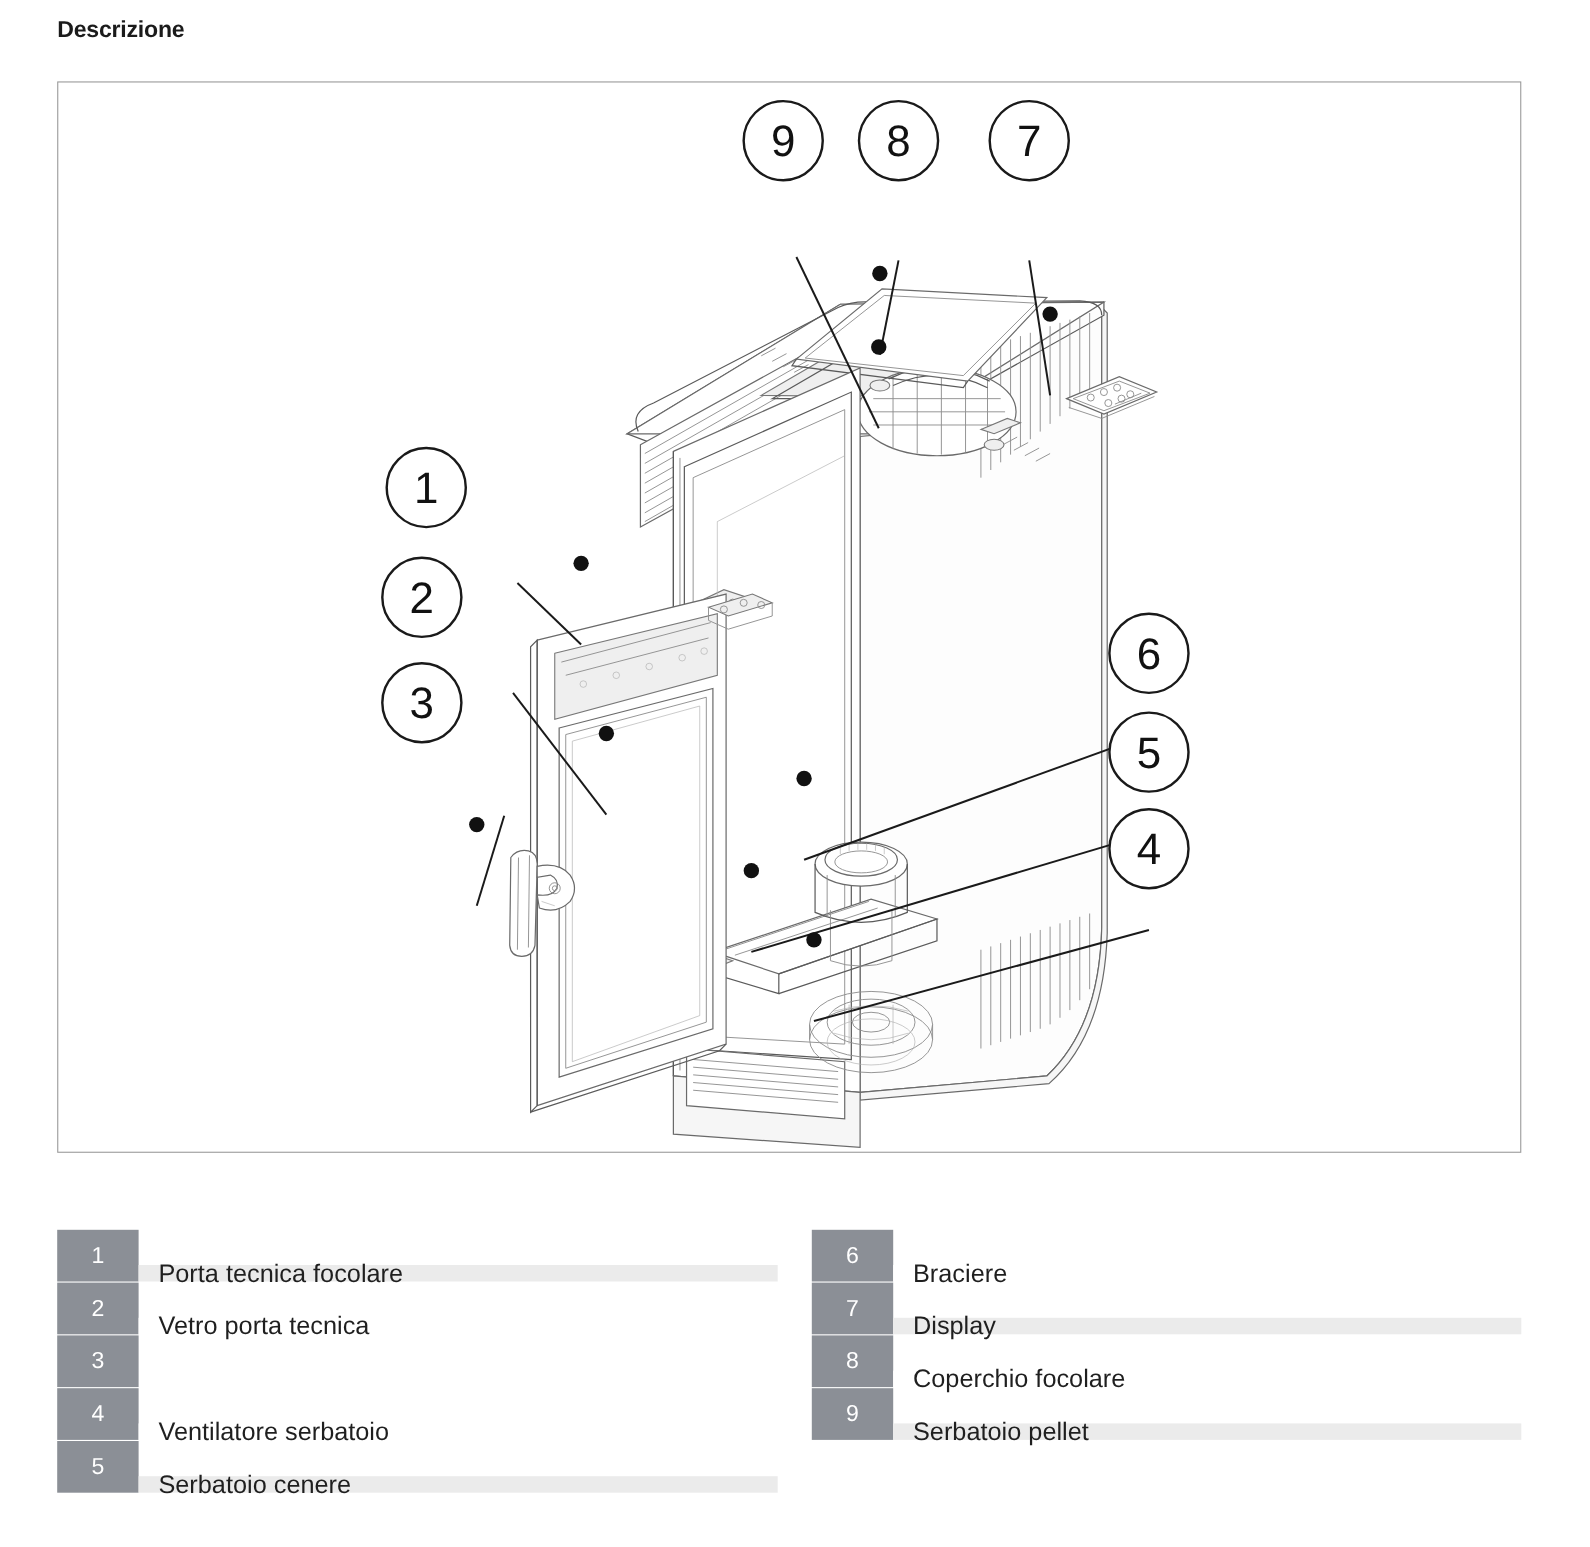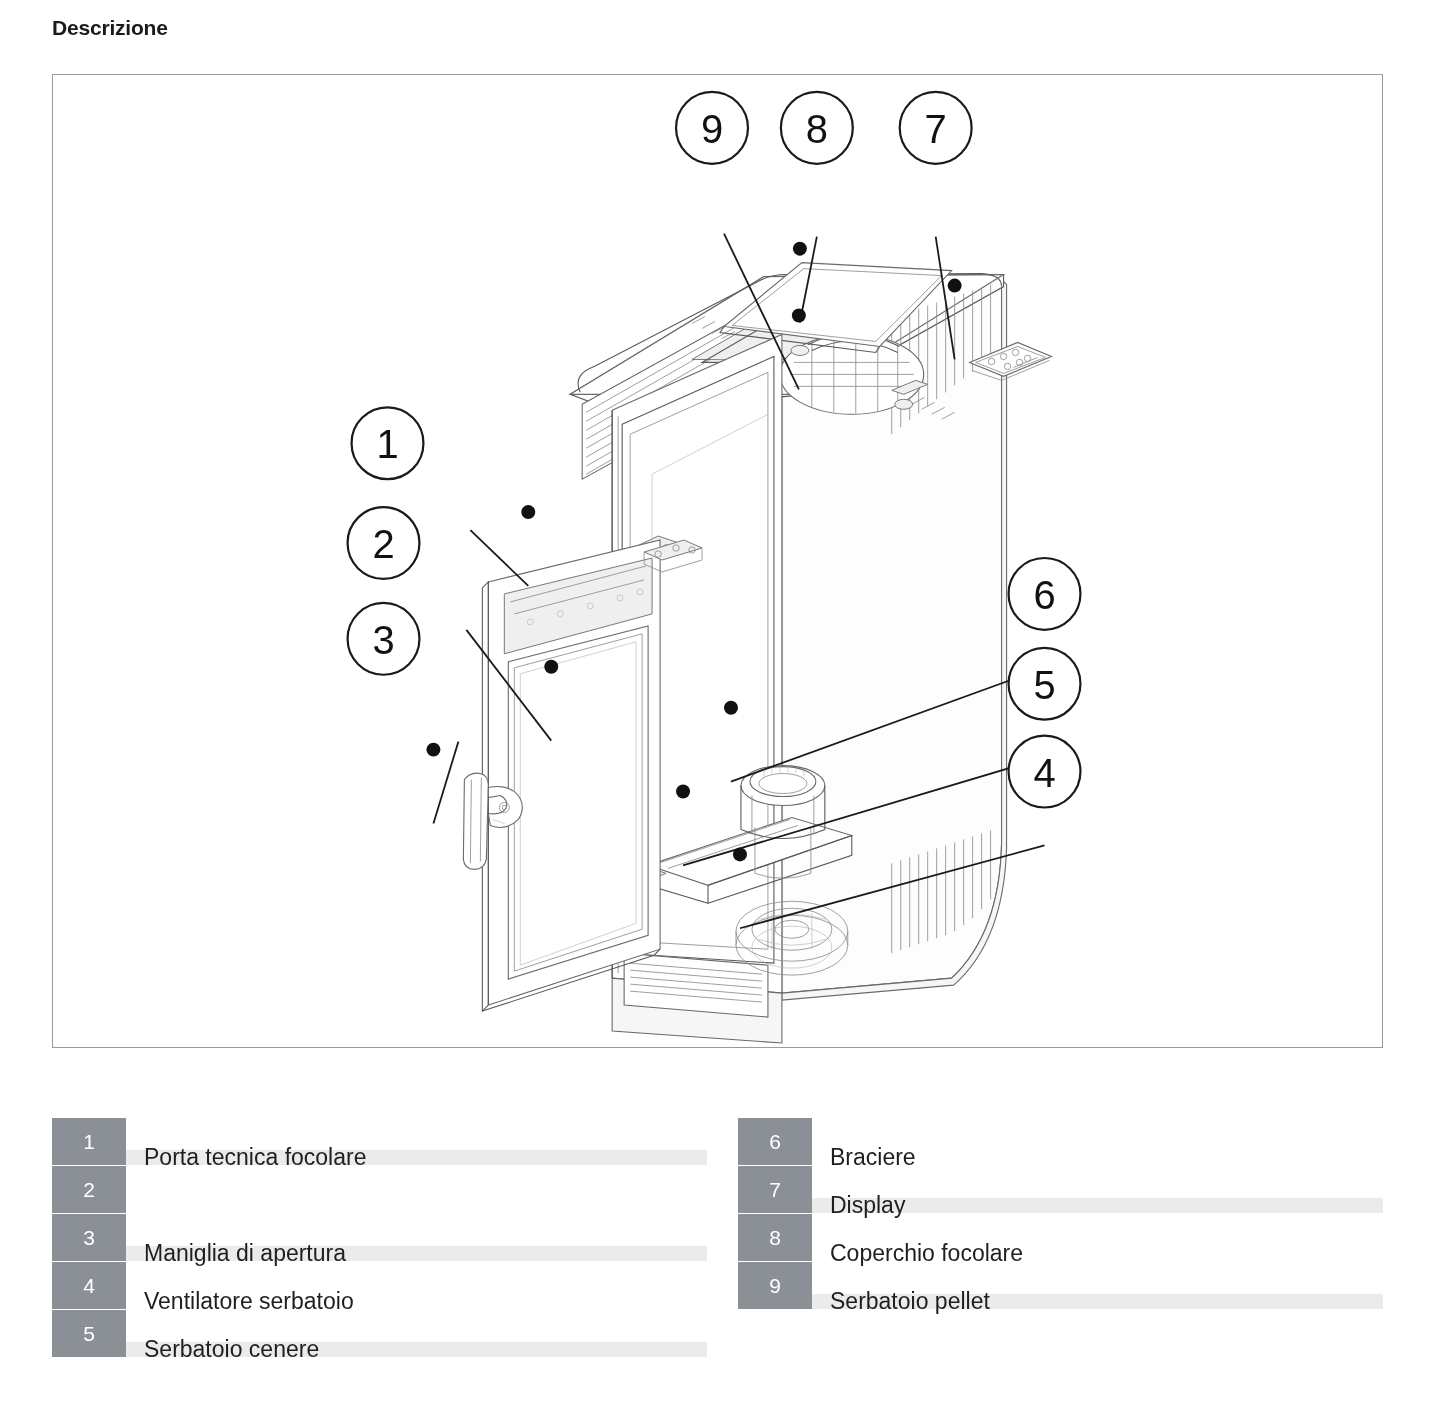--- a/index.html
+++ b/index.html
@@ -402,24 +402,24 @@
   </svg>
 </div>
 
 <div id="legend-left" class="legend-table">
     <div class="legend-row shade">
       <div class="legend-num">1</div>
       <div class="legend-label">Porta tecnica focolare</div>
     </div>
     <div class="legend-row plain">
       <div class="legend-num">2</div>
+      <div class="legend-label">Vetro porta tecnica</div>
     </div>
     <div class="legend-row shade">
       <div class="legend-num">3</div>
-      <div class="legend-label">Maniglia di apertura</div>
     </div>
     <div class="legend-row plain">
       <div class="legend-num">4</div>
       <div class="legend-label">Ventilatore serbatoio</div>
     </div>
     <div class="legend-row shade">
       <div class="legend-num">5</div>
       <div class="legend-label">Serbatoio cenere</div>
     </div>
   </div>

